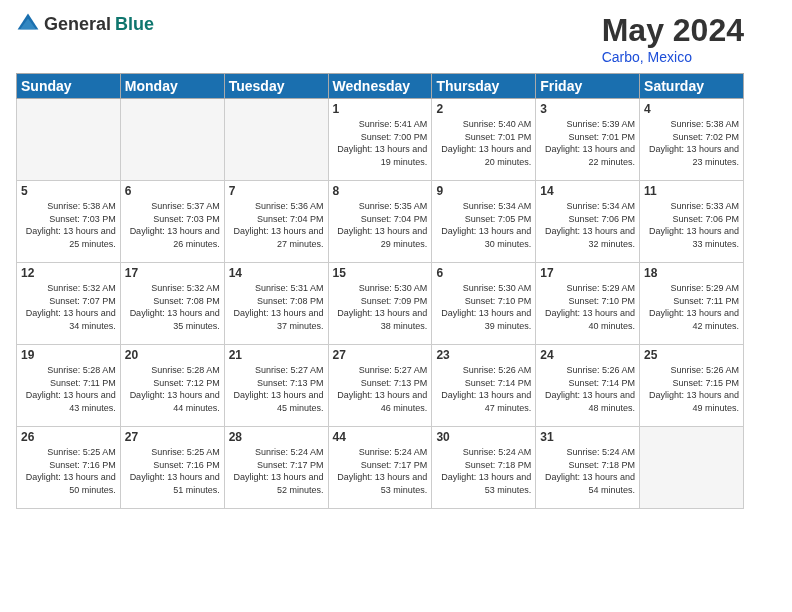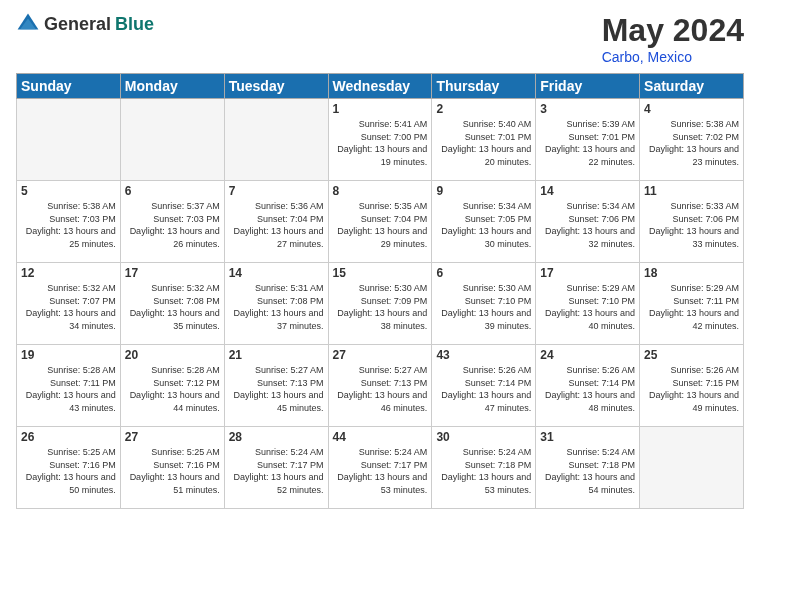--- a/index.html
+++ b/index.html
@@ -205,21 +205,21 @@
           </td>
           <td>
             <div class="day-number">21</div>
             <div class="day-info">Sunrise: 5:27 AM<br>Sunset: 7:13 PM<br>Daylight: 13 hours and 45 minutes.</div>
           </td>
           <td>
             <div class="day-number">27</div>
             <div class="day-info">Sunrise: 5:27 AM<br>Sunset: 7:13 PM<br>Daylight: 13 hours and 46 minutes.</div>
           </td>
           <td>
-            <div class="day-number">43</div>
+            <div class="day-number">23</div>
             <div class="day-info">Sunrise: 5:26 AM<br>Sunset: 7:14 PM<br>Daylight: 13 hours and 47 minutes.</div>
           </td>
           <td>
             <div class="day-number">24</div>
             <div class="day-info">Sunrise: 5:26 AM<br>Sunset: 7:14 PM<br>Daylight: 13 hours and 48 minutes.</div>
           </td>
           <td>
             <div class="day-number">25</div>
             <div class="day-info">Sunrise: 5:26 AM<br>Sunset: 7:15 PM<br>Daylight: 13 hours and 49 minutes.</div>
           </td>

